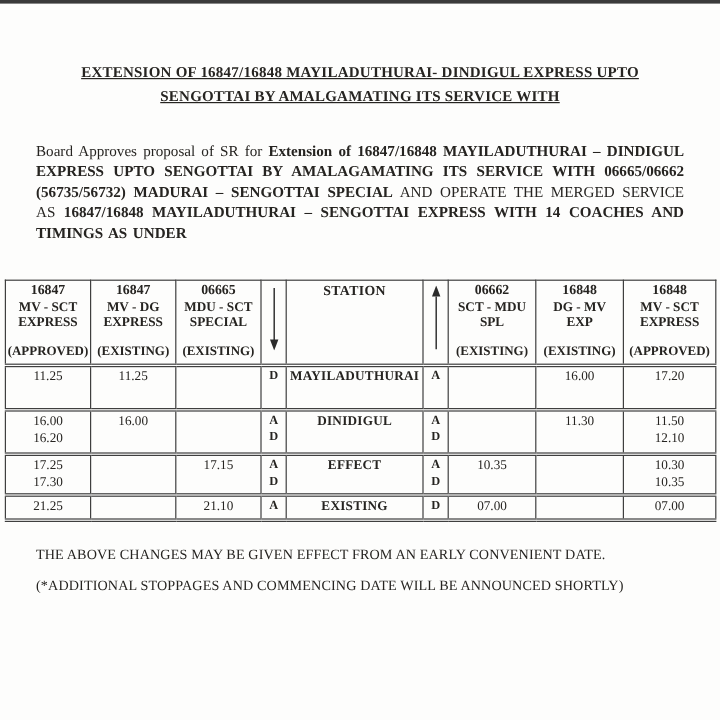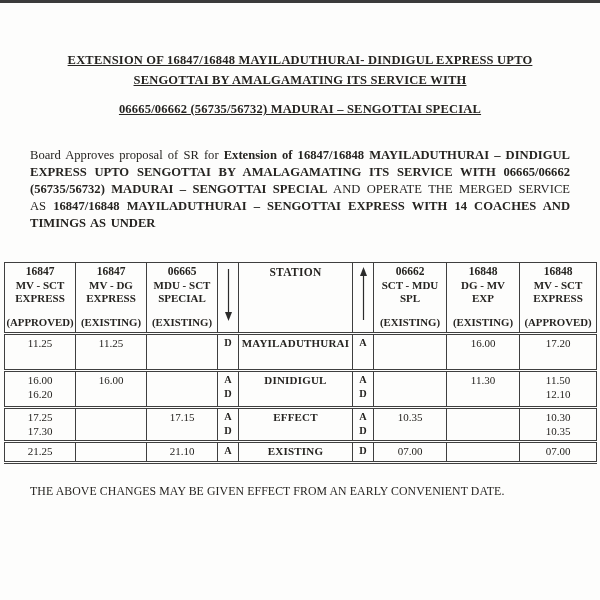--- a/index.html
+++ b/index.html
@@ -74,21 +74,20 @@
 </style>
 </head>
 <body>
 
 <div class="page">
   <div class="top-bar"></div>
 
   <div class="title-block">
     <div class="title-line"><span>EXTENSION OF 16847/16848 MAYILADUTHURAI- DINDIGUL EXPRESS UPTO</span></div>
     <div class="title-line"><span>SENGOTTAI BY AMALGAMATING ITS SERVICE WITH</span></div>
-    <div class="title-line title-line-3"><span>06665/06662 (56735/56732) MADURAI – SENGOTTAI SPECIAL</span></div>
   </div>
 
   <p class="body-paragraph"><span>Board Approves proposal of SR for </span><span class="seg-bold">Extension of 16847/16848 MAYILADUTHURAI – DINDIGUL EXPRESS UPTO SENGOTTAI BY AMALAGAMATING ITS SERVICE WITH 06665/06662 (56735/56732) MADURAI – SENGOTTAI SPECIAL </span><span>AND OPERATE THE MERGED SERVICE AS </span><span class="seg-bold">16847/16848 MAYILADUTHURAI – SENGOTTAI EXPRESS WITH 14 COACHES AND TIMINGS AS UNDER</span></p>
 
   <table class="timetable">
     <colgroup>
       <col style="width:71px">
         <col style="width:71px">
         <col style="width:71px">
       <col style="width:21px">
@@ -322,14 +321,15 @@
           </td>
       <td>
             <div class="tl">07.00</div>
           </td>
     </tr>
   </tbody>
     </table>
 
   <div class="footer-block">
     <p class="footer-line"><span>THE ABOVE CHANGES MAY BE GIVEN EFFECT </span><span class="fw-b">FROM AN EARLY CONVENIENT DATE.</span></p>
+    <p class="footer-line fw-b">(*ADDITIONAL STOPPAGES AND COMMENCING DATE WILL BE ANNOUNCED SHORTLY)</p>
   </div>
 </div>
 
 </body></html>

